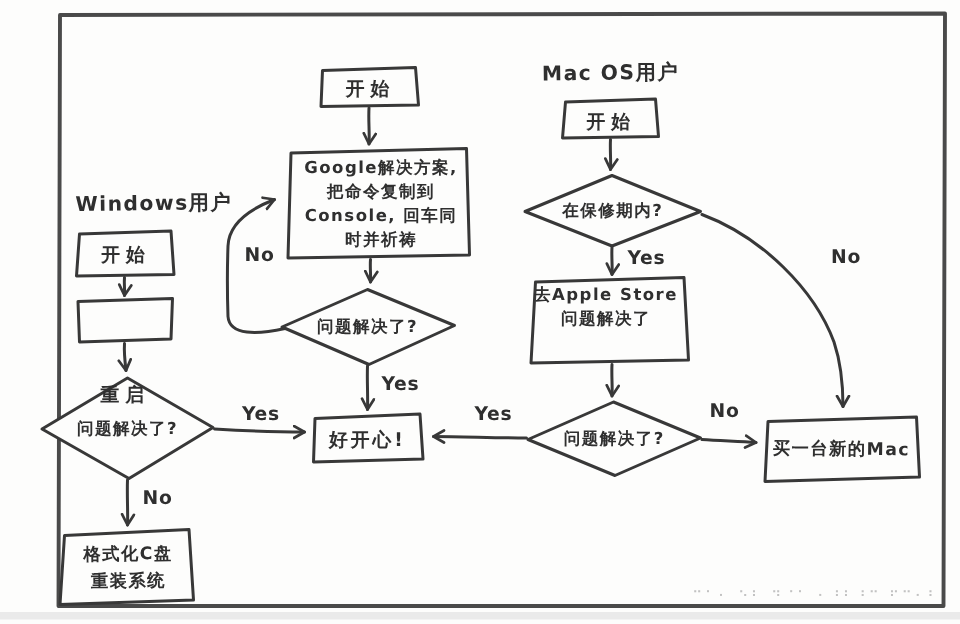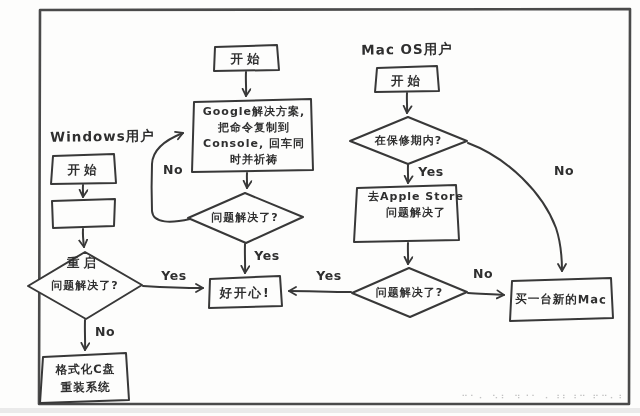--- a/index.html
+++ b/index.html
@@ -88,21 +88,21 @@
   </div>
   <div class="lbl dmd" style="left:188px;top:211px;width:114px;">问题解决了?</div>
   <div class="lbl yn" style="left:158px;top:162px;width:30px;">No</div>
   <div class="lbl yn" style="left:250px;top:248px;width:34px;">Yes</div>
   <div class="lbl node" style="left:209px;top:285px;width:72px;letter-spacing:2px;">好开心!</div>
 
   <div class="lbl node" style="left:376px;top:73px;width:63px;">开始</div>
   <div class="lbl dmd" style="left:352px;top:134px;width:113px;">在保修期内?</div>
   <div class="lbl yn" style="left:414px;top:164px;width:34px;">Yes</div>
   <div class="lbl yn" style="left:549px;top:163px;width:30px;">No</div>
-  <div class="lbl small" style="left:360px;top:189px;width:112px;">
+  <div class="lbl small" style="left:348px;top:189px;width:112px;">
     <div>去Apple Store</div>
     <div>问题解决了</div>
   </div>
   <div class="lbl dmd" style="left:353px;top:286px;width:113px;">问题解决了?</div>
   <div class="lbl yn" style="left:312px;top:268px;width:34px;">Yes</div>
   <div class="lbl yn" style="left:468px;top:266px;width:30px;">No</div>
   <div class="lbl dmd tilt-r" style="left:510px;top:292px;width:102px;font-size:11.5px;">买一台新的Mac</div>
 
   <div class="lbl wm" style="left:455px;top:391px;width:172px;">⠒⠂⠄ ⠢⠆ ⠲⠐⠂ ⠄⠰⠆⠰⠒ ⠖⠒⠄⠆</div>
 

